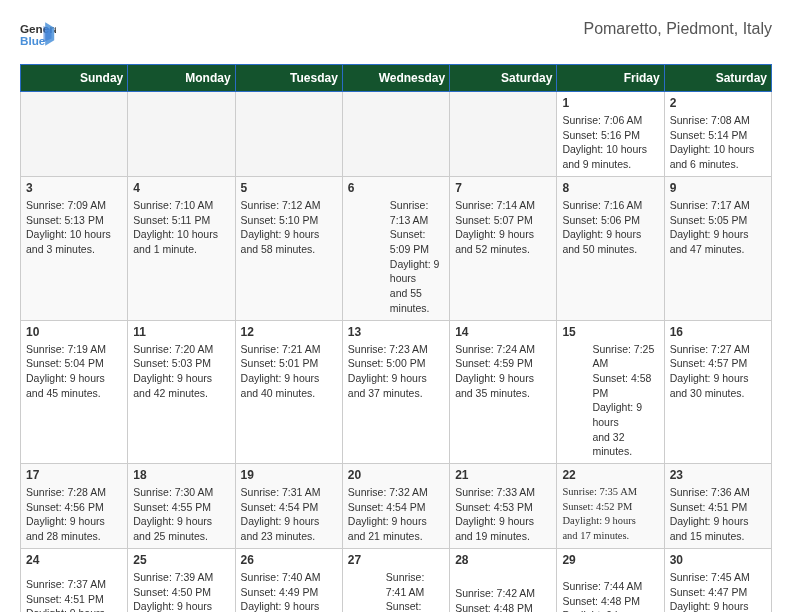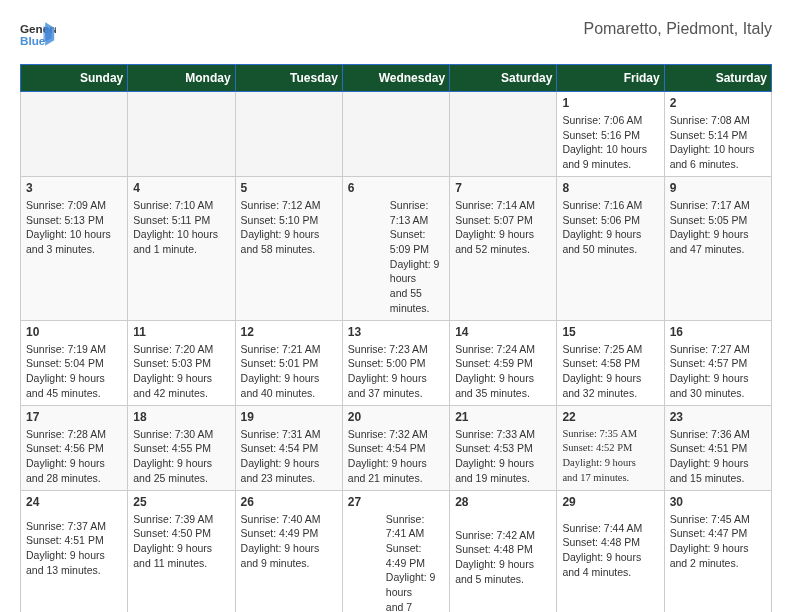--- a/index.html
+++ b/index.html
@@ -213,21 +213,21 @@
         </td>
         <td>
           <div class="day-number">14</div>
           <div class="day-info" style="white-space: pre-line;">Sunrise: 7:24 AM
 Sunset: 4:59 PM
 Daylight: 9 hours
 and 35 minutes.</div>
         </td>
         <td>
           <div class="day-number">15</div>
-          <div class="day-info" style="white-space: pre-line;">Sunrise: 7:25 AM
+          <div class="day-info" style="white-space: pre-line; margin-left: 30px;">Sunrise: 7:25 AM
 Sunset: 4:58 PM
 Daylight: 9 hours
 and 32 minutes.</div>
         </td>
         <td>
           <div class="day-number">16</div>
           <div class="day-info" style="white-space: pre-line;">Sunrise: 7:27 AM
 Sunset: 4:57 PM
 Daylight: 9 hours
 and 30 minutes.</div>

